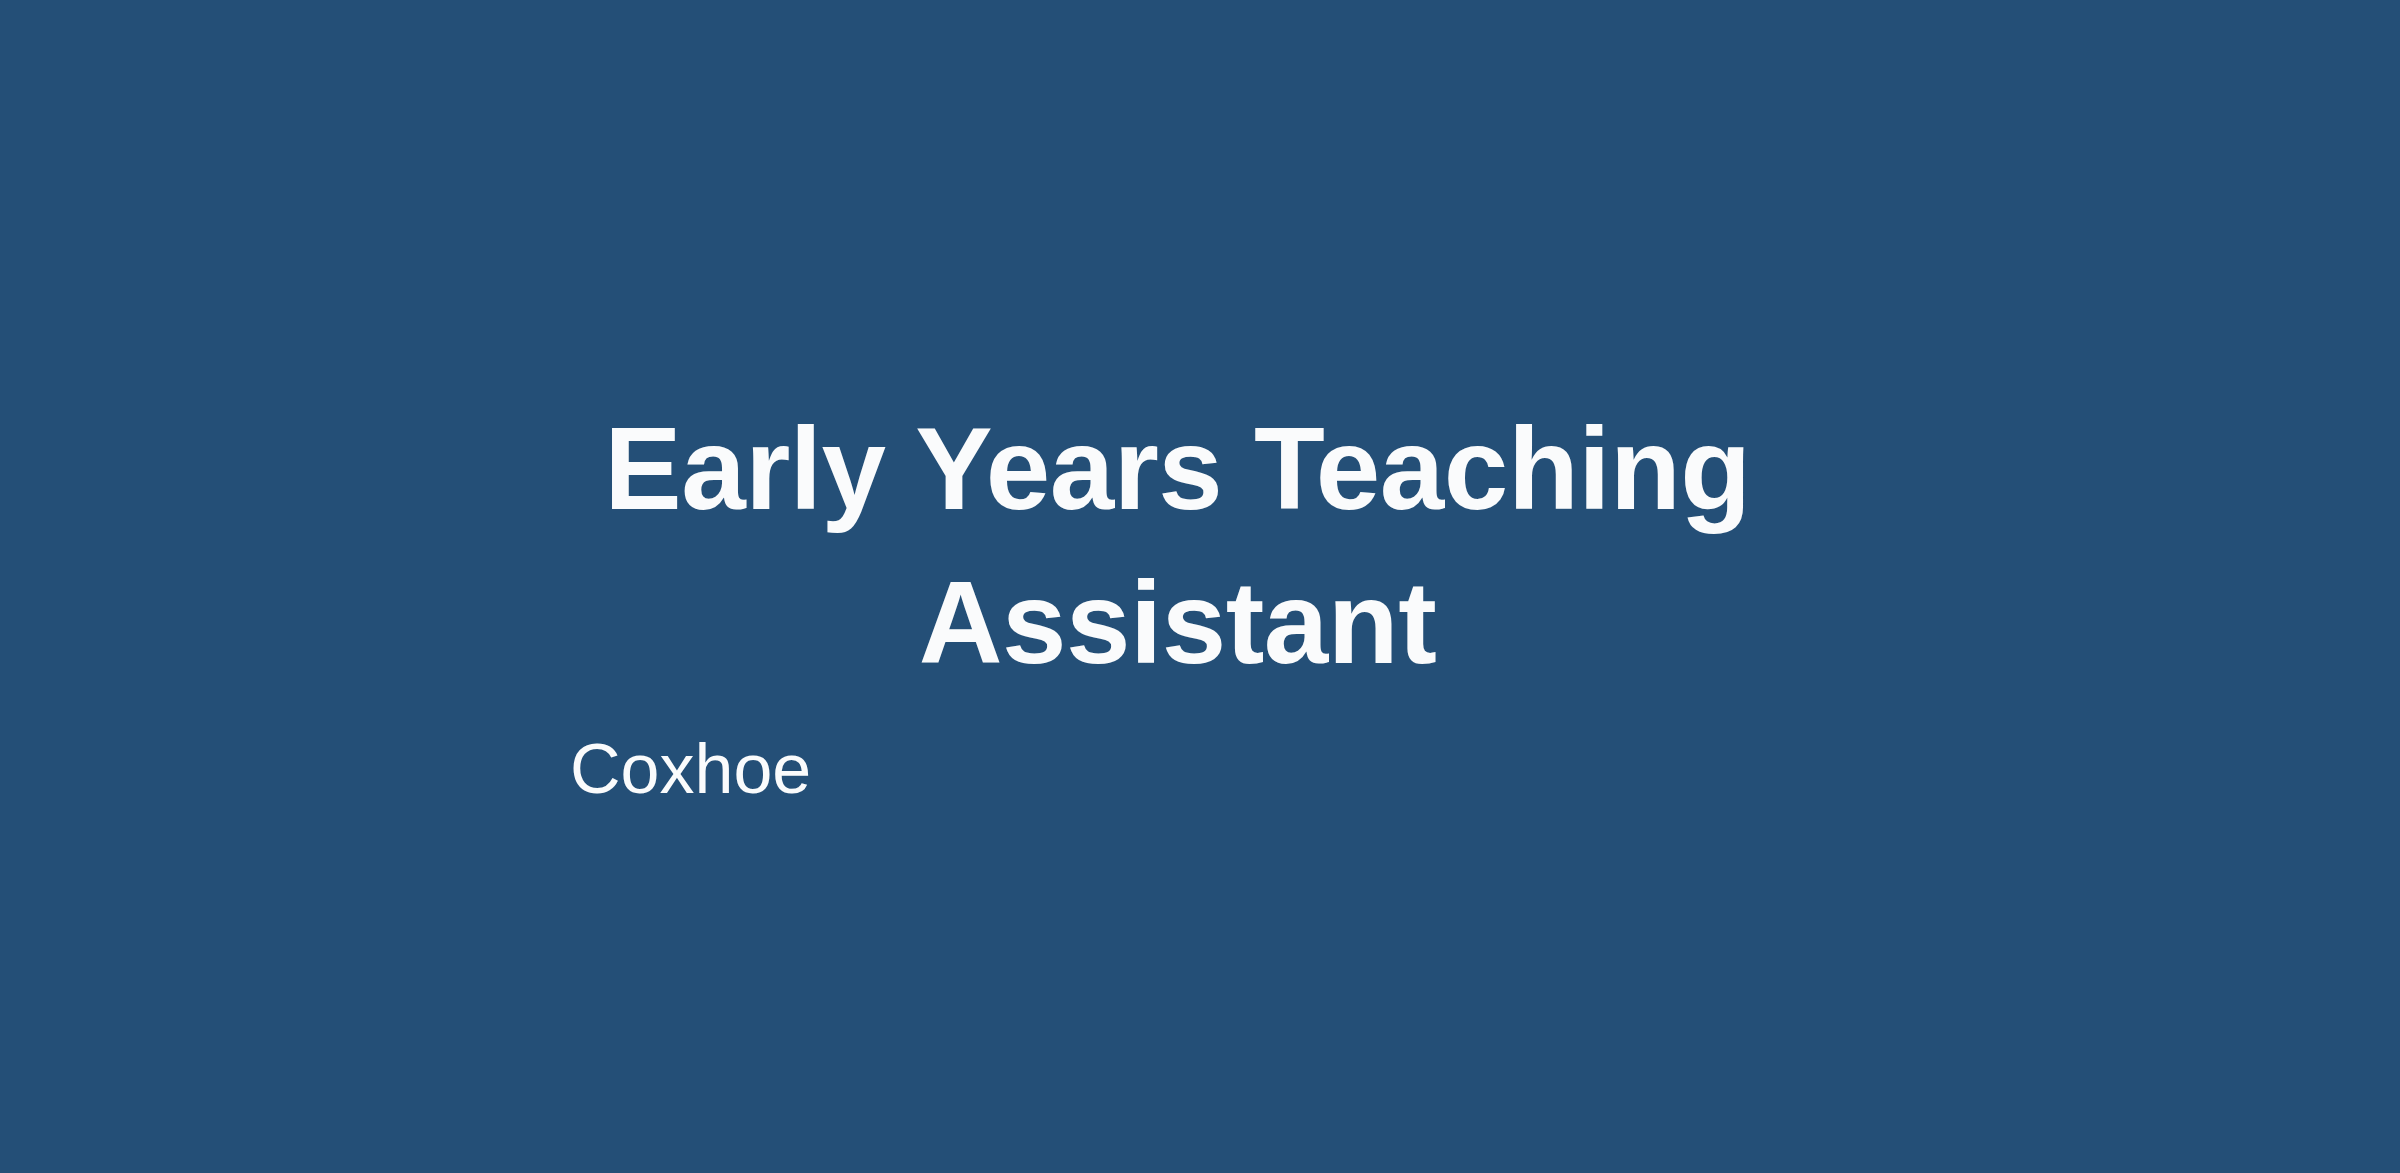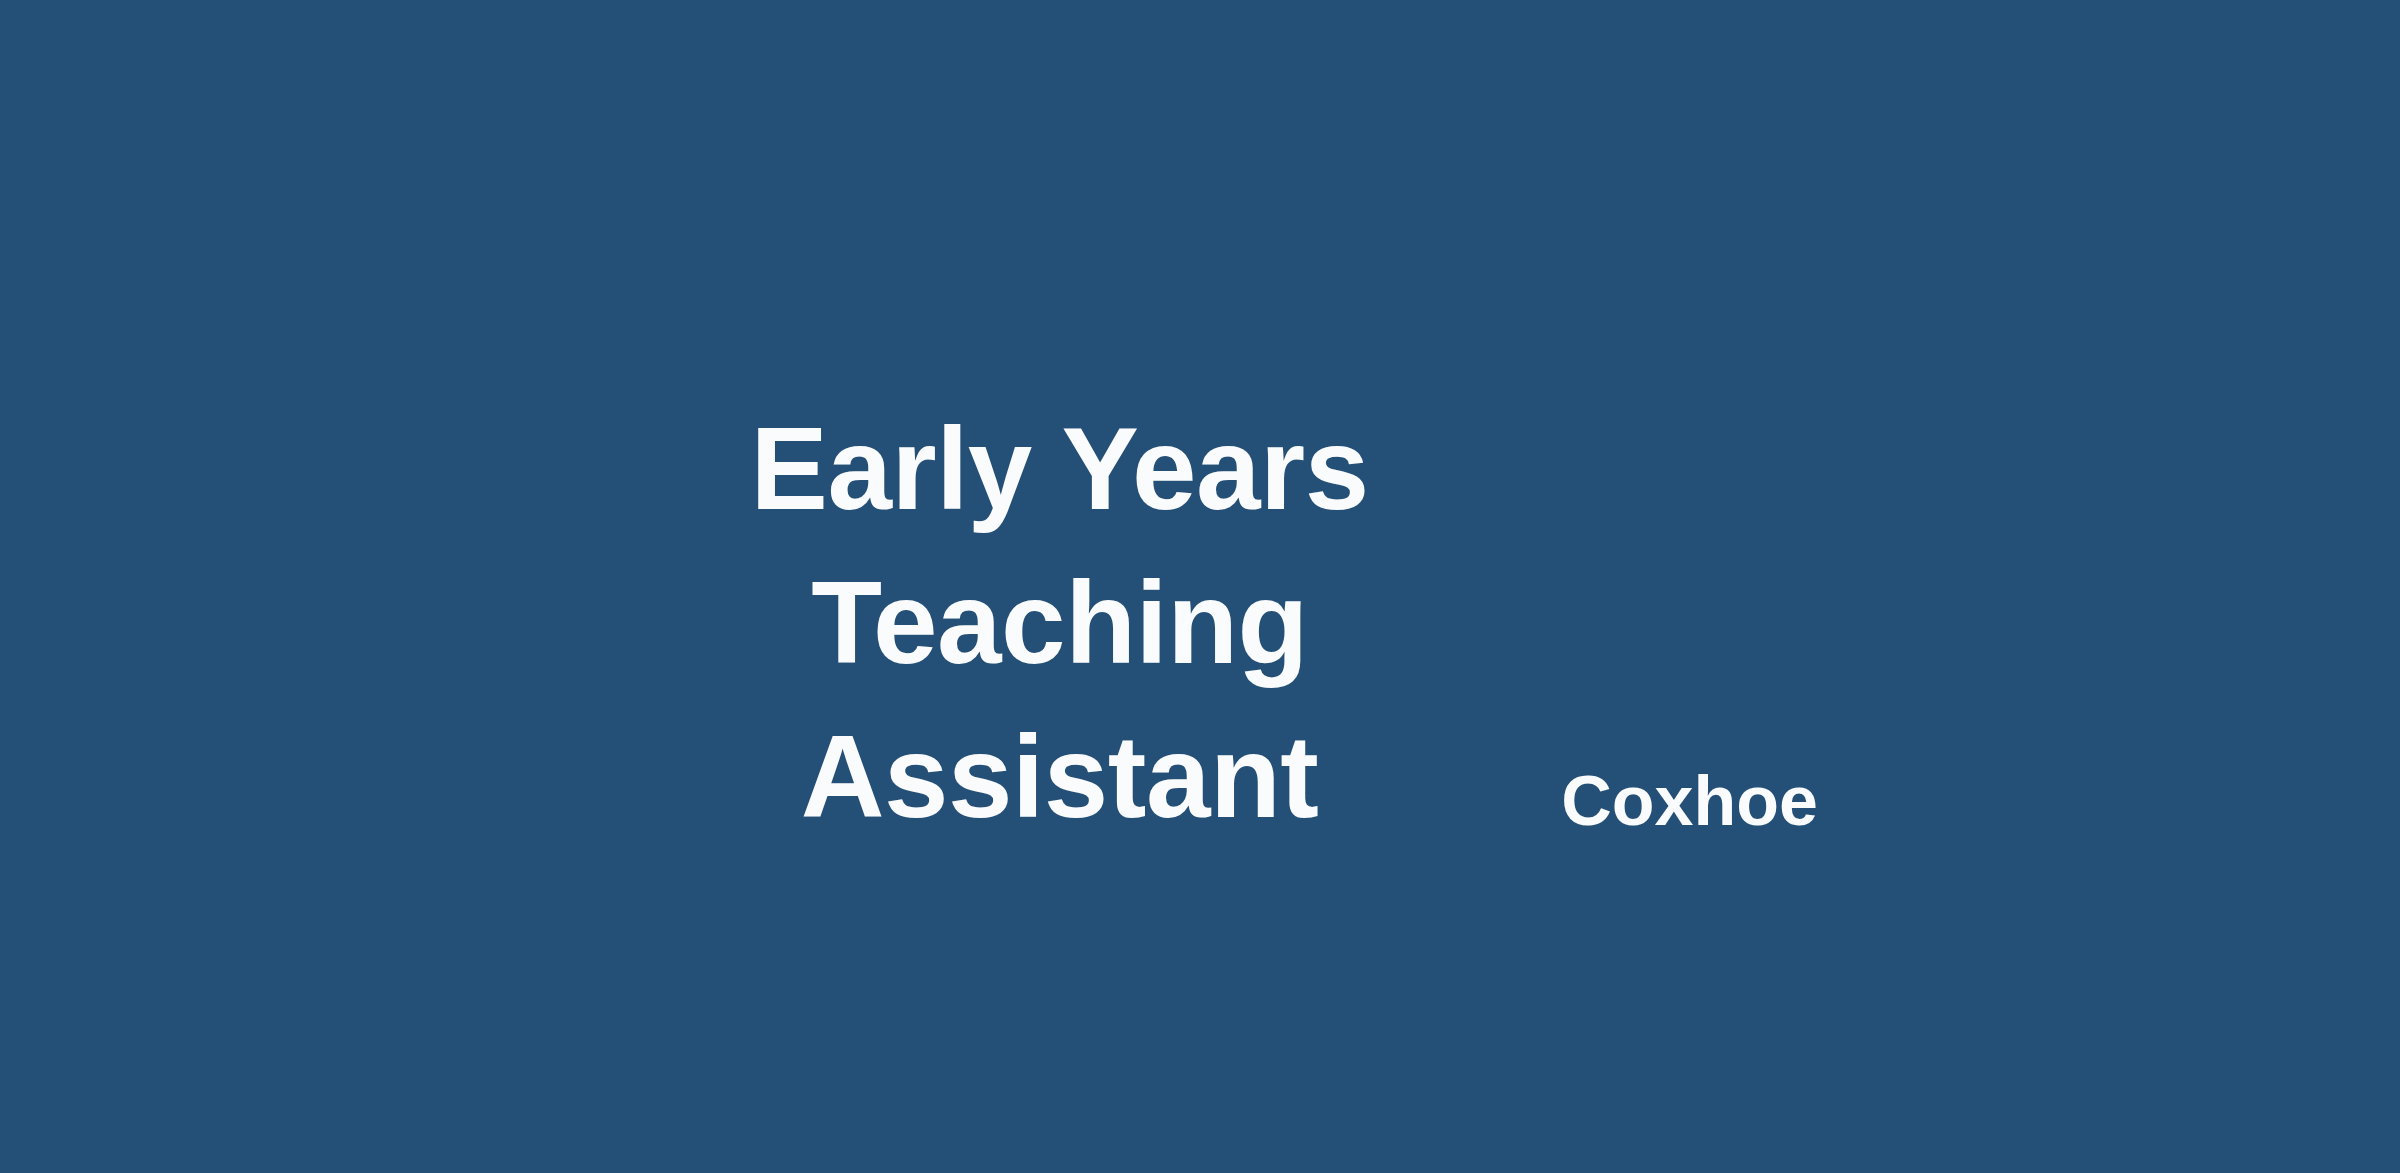--- a/index.html
+++ b/index.html
@@ -26,45 +26,46 @@
     display: flex;
     flex-direction: column;
     align-items: center;
     justify-content: flex-start;
     
     padding-top: 392px;
   }
 
   .hero-inner {
     display: flex;
-    align-items: flex-end;
+    flex-direction: column;
+    align-items: flex-start;
     width: 1260px;
     text-align: center;
   }
 
   
   .hero-title {
     margin: 0;
     max-width: 1215px;
     font-size: 116px;
     line-height: 154px;
     font-weight: 700;
     letter-spacing: -0.5px;
     color: #FAFBFC;
     text-align: center;
     word-wrap: break-word;
   }
 
   
   .hero-subtitle {
-    margin: 12px;
+    margin: 0;
     padding-top: 28px;
     font-size: 70px;
     line-height: 82px;
-    font-weight: 700;
+    font-weight: 400;
     letter-spacing: 0px;
     color: #FAFBFC;
     text-align: center;
   }
 </style>
 </head>
 <body>
 
 <div class="hero-card">
 

